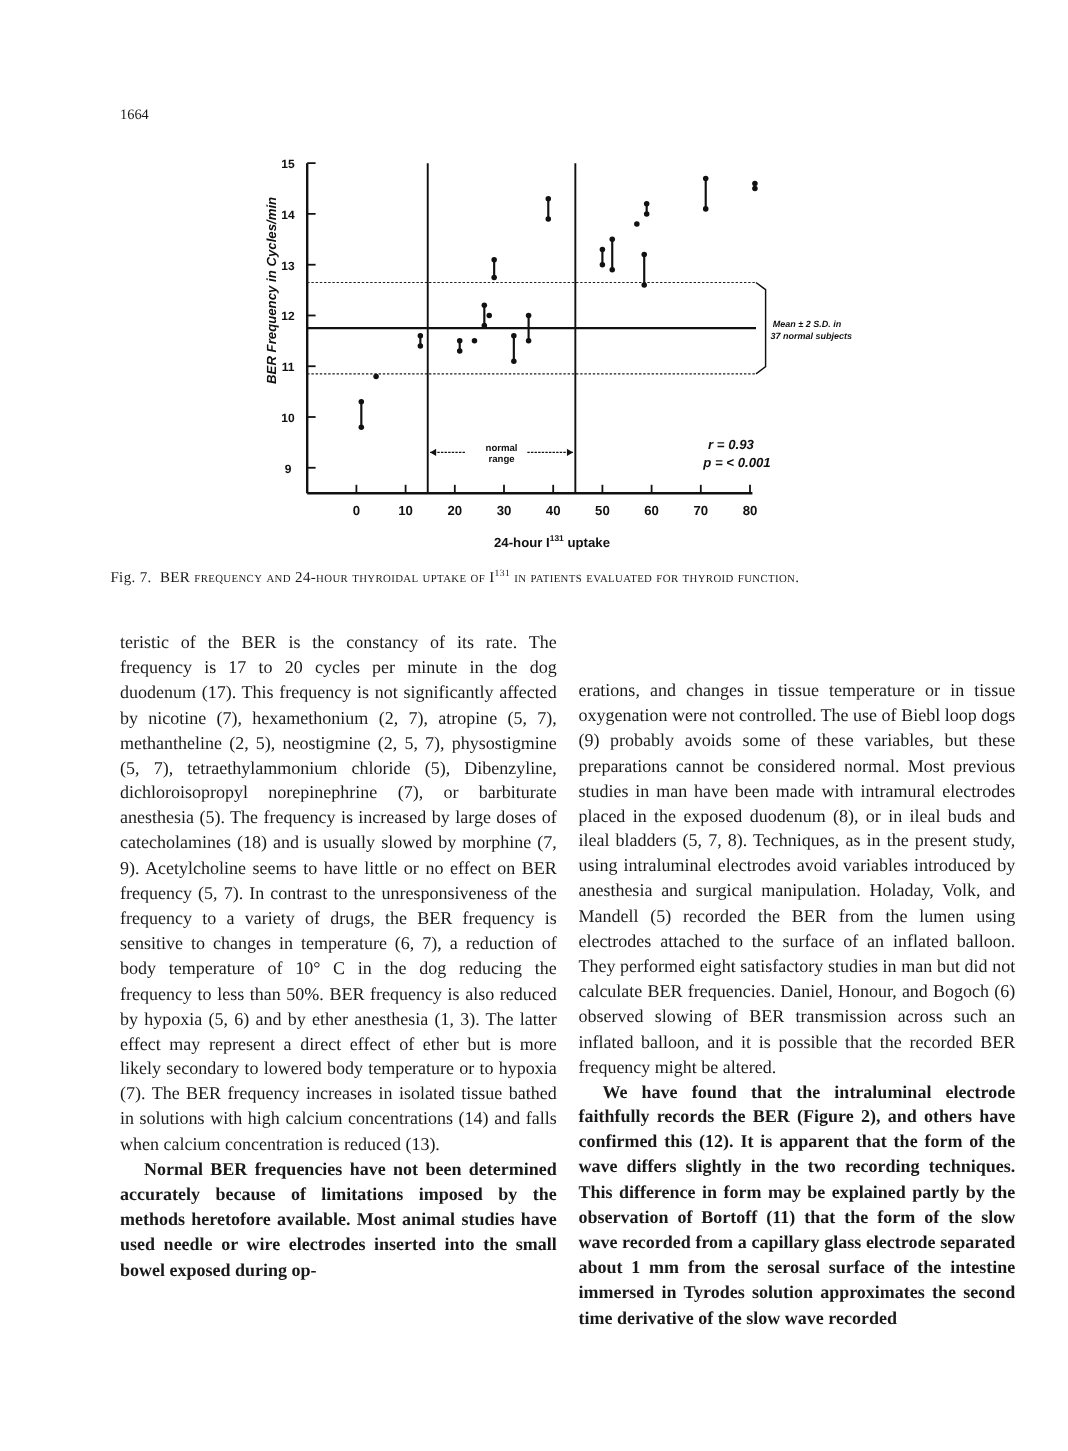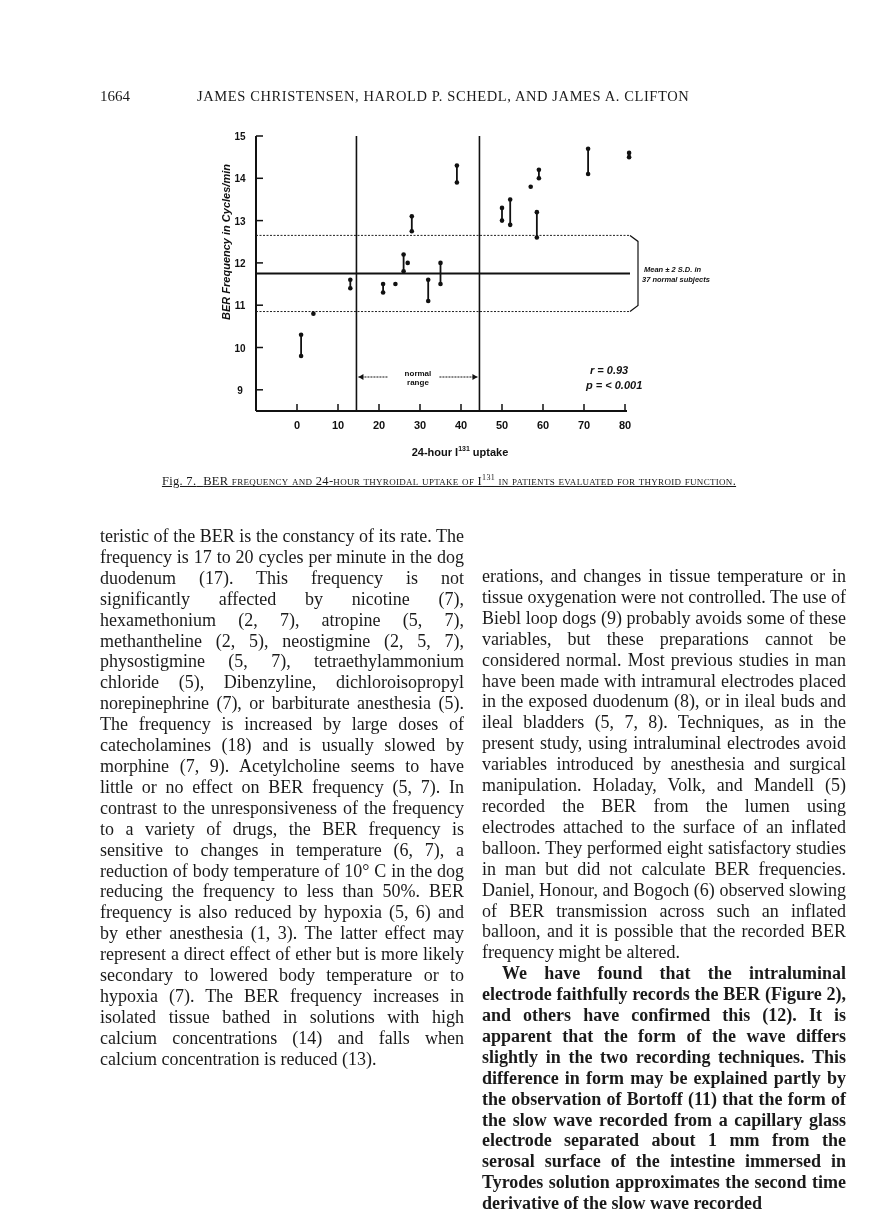--- a/index.html
+++ b/index.html
@@ -1,40 +1,39 @@
 <!DOCTYPE html>
 <html><head>
 <meta charset="utf-8">
 <style>
   html, body { margin: 0; padding: 0; background: #ffffff; }
   body { width: 890px; height: 1209px; position: relative; overflow: hidden;
          font-family: "Liberation Serif", "DejaVu Serif", serif; color: #1a1a1a; }
   .header { position: absolute; top: 88px; left: 100px; width: 690px; height: 22px; }
-  .page-num { position: absolute; left: 0; top: 0; font-size: 15px; }
+  .page-num { position: absolute; left: 0; top: 0; font-size: 12px; }
   .running-head { position: absolute; left: 97px; top: 0; font-size: 14.5px; letter-spacing: 0.6px; }
   .figure { position: absolute; left: 190px; top: 118px; width: 560px; height: 350px; }
   .figure svg { position: absolute; left: 0; top: 0; }
-  .caption { position: absolute; top: 470px; left: 104px; width: 690px; text-align: center;
-             font-size: 12.5px; line-height: 16px; letter-spacing: 0.3px; text-decoration: underline; }
+  .caption { position: absolute; top: 470px; left: 92px; width: 690px; text-align: left;
+             font-size: 12.5px; line-height: 16px; letter-spacing: 0.3px; }
   .caption .sc { font-variant: small-caps; }
-  .col { position: absolute; top: 526px; width: 364px; font-size: 18px; line-height: 20.9px;
+  .col { position: absolute; top: 526px; width: 364px; font-size: 15px; line-height: 20.9px;
          text-align: justify; }
   .col-left { left: 100px; }
   .col-right { left: 482px; margin-top: 40px; }
   .col p { margin: 0; }
   .col p.indent { text-indent: 20px; font-weight: bold; }
   .svgtxt { font-family: "Liberation Sans", "DejaVu Sans", sans-serif; font-weight: bold; fill: #111; }
   .svgital { font-family: "Liberation Sans", "DejaVu Sans", sans-serif; font-style: italic; font-weight: bold; fill: #111; }
 </style>
 </head>
 <body>
 
 <div class="header">
   <span class="page-num">1664</span>
-  <span class="running-head">JAMES CHRISTENSEN, HAROLD P. SCHEDL, AND JAMES A. CLIFTON</span>
 </div>
 
 <div class="figure">
   <svg id="chart" width="560" height="350" viewBox="0 0 560 350">
       <line x1="66" y1="18" x2="66" y2="293" stroke="#111" stroke-width="2"></line>
       <line x1="66" y1="293" x2="437" y2="293" stroke="#111" stroke-width="2"></line>
       <line x1="66" y1="271.79999999999995" x2="73" y2="271.79999999999995" stroke="#111" stroke-width="1.5"></line>
       <text x="50" y="275.79999999999995" font-size="10" text-anchor="middle" class="svgtxt">9</text>
       <line x1="66" y1="229.5" x2="73" y2="229.5" stroke="#111" stroke-width="1.5"></line>
       <text x="50" y="233.5" font-size="10" text-anchor="middle" class="svgtxt">10</text>
@@ -133,18 +132,19 @@
     </svg>
 </div>
 
 <div class="caption">
   <span>Fig. 7.</span>&nbsp;
   <span class="sc">BER frequency and 24-hour thyroidal uptake of I</span><sup style="font-size:8px">131</sup><span class="sc"> in patients evaluated for thyroid function.</span>
 </div>
 
 <div class="col col-left">
   <p>teristic of the BER is the constancy of its rate. The frequency is 17 to 20 cycles per minute in the dog duodenum (17). This frequency is not significantly affected by nicotine (7), hexamethonium (2, 7), atropine (5, 7), methantheline (2, 5), neostigmine (2, 5, 7), physostigmine (5, 7), tetraethylammonium chloride (5), Dibenzyline, dichloroisopropyl norepinephrine (7), or barbiturate anesthesia (5). The frequency is increased by large doses of catecholamines (18) and is usually slowed by morphine (7, 9). Acetylcholine seems to have little or no effect on BER frequency (5, 7). In contrast to the unresponsiveness of the frequency to a variety of drugs, the BER frequency is sensitive to changes in temperature (6, 7), a reduction of body temperature of 10° C in the dog reducing the frequency to less than 50%. BER frequency is also reduced by hypoxia (5, 6) and by ether anesthesia (1, 3). The latter effect may represent a direct effect of ether but is more likely secondary to lowered body temperature or to hypoxia (7). The BER frequency increases in isolated tissue bathed in solutions with high calcium concentrations (14) and falls when calcium concentration is reduced (13).</p>
+  <p class="indent">Normal BER frequencies have not been determined accurately because of limitations imposed by the methods heretofore available. Most animal studies have used needle or wire electrodes inserted into the small bowel exposed during op-</p>
 </div>
 
 <div class="col col-right">
   <p>erations, and changes in tissue temperature or in tissue oxygenation were not controlled. The use of Biebl loop dogs (9) probably avoids some of these variables, but these preparations cannot be considered normal. Most previous studies in man have been made with intramural electrodes placed in the exposed duodenum (8), or in ileal buds and ileal bladders (5, 7, 8). Techniques, as in the present study, using intraluminal electrodes avoid variables introduced by anesthesia and surgical manipulation. Holaday, Volk, and Mandell (5) recorded the BER from the lumen using electrodes attached to the surface of an inflated balloon. They performed eight satisfactory studies in man but did not calculate BER frequencies. Daniel, Honour, and Bogoch (6) observed slowing of BER transmission across such an inflated balloon, and it is possible that the recorded BER frequency might be altered.</p>
   <p class="indent">We have found that the intraluminal electrode faithfully records the BER (Figure 2), and others have confirmed this (12). It is apparent that the form of the wave differs slightly in the two recording techniques. This difference in form may be explained partly by the observation of Bortoff (11) that the form of the slow wave recorded from a capillary glass electrode separated about 1 mm from the serosal surface of the intestine immersed in Tyrodes solution approximates the second time derivative of the slow wave recorded</p>
 </div>
 
 </body></html>

